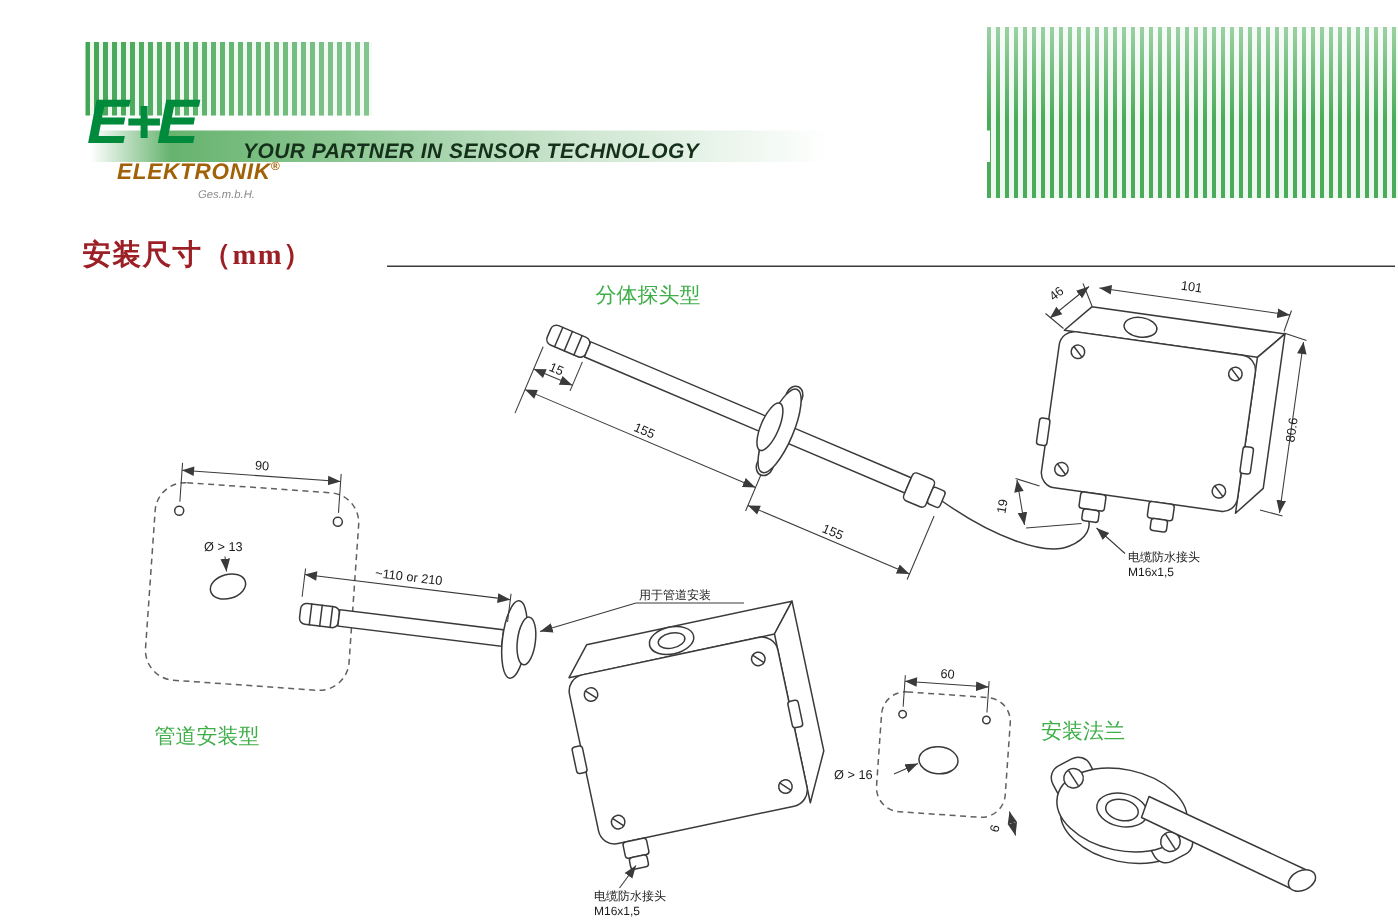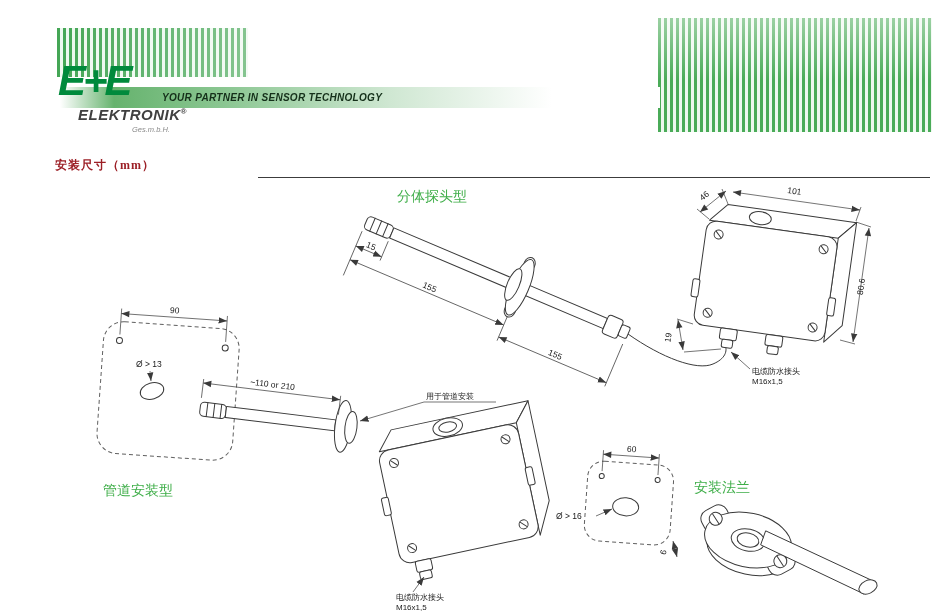--- a/index.html
+++ b/index.html
@@ -15,29 +15,29 @@
       linear-gradient(90deg, rgba(255,255,255,0) 0%, rgba(255,255,255,.35) 100%),
       repeating-linear-gradient(90deg, #44a655 0 3px, #eef8f0 3px 6px); }
   .stripes-right { left:658px; top:18px; width:274px; height:114px;
     background:
       linear-gradient(180deg, rgba(255,255,255,.45) 0%, rgba(255,255,255,0) 55%),
       repeating-linear-gradient(90deg, #4aab58 0 3px, #eef8f0 3px 6px); }
   .tagline-band { position:absolute; left:60px; top:87px; width:600px; height:21px;
     background:linear-gradient(90deg,#ffffff 0%,#66b36e 9%,#8cc793 28%,#cfe7d2 55%,#ffffff 82%); }
   .logo-ee { position:absolute; left:58px; top:60px; font-size:42px; line-height:1;
     font-weight:bold; font-style:italic; color:#008a3c; letter-spacing:-3px; }
-  .tagline { position:absolute; left:162px; top:92px; font-size:10px; font-weight:bold;
+  .tagline { position:absolute; left:162px; top:92px; font-size:14px; font-weight:bold;
     font-style:italic; color:#15301a; letter-spacing:.3px; }
   .logo-brand { position:absolute; left:78px; top:106px; font-size:15px; font-weight:bold;
-    font-style:italic; color:#404040; letter-spacing:.5px;text-align:right; }
+    font-style:italic; color:#a16207; letter-spacing:.5px;text-align:right; }
   .reg { font-size:8px; }
   .logo-sub { position:absolute; left:132px; top:125px; font-size:7.5px; font-style:italic; color:#8a8a8a;text-align:right; }
 
   
-  .page-title { position:absolute; left:55px; top:157px; font-size:12px; font-weight:bold;
+  .page-title { position:absolute; left:55px; top:157px; font-size:19px; font-weight:bold;
     color:#9c1f26; font-family:"Liberation Serif", serif; letter-spacing:1px; }
   .title-rule { position:absolute; left:258px; top:177px; width:672px; height:1px; background:#3c3c3c; }
 
   
   .drawings { position:absolute; left:0; top:0; }
   svg text { font-family:"Liberation Sans", sans-serif; fill:#1a1a1a; }
   .lbl  { font-size:14px; fill:#3fae49; }
   .dimt { font-size:8.5px; fill:#1a1a1a; }
   .note { font-size:8px; fill:#1a1a1a; }
   .ln   { stroke:#3a3a3a; stroke-width:1; fill:none; stroke-linejoin:round; stroke-linecap:round; }

